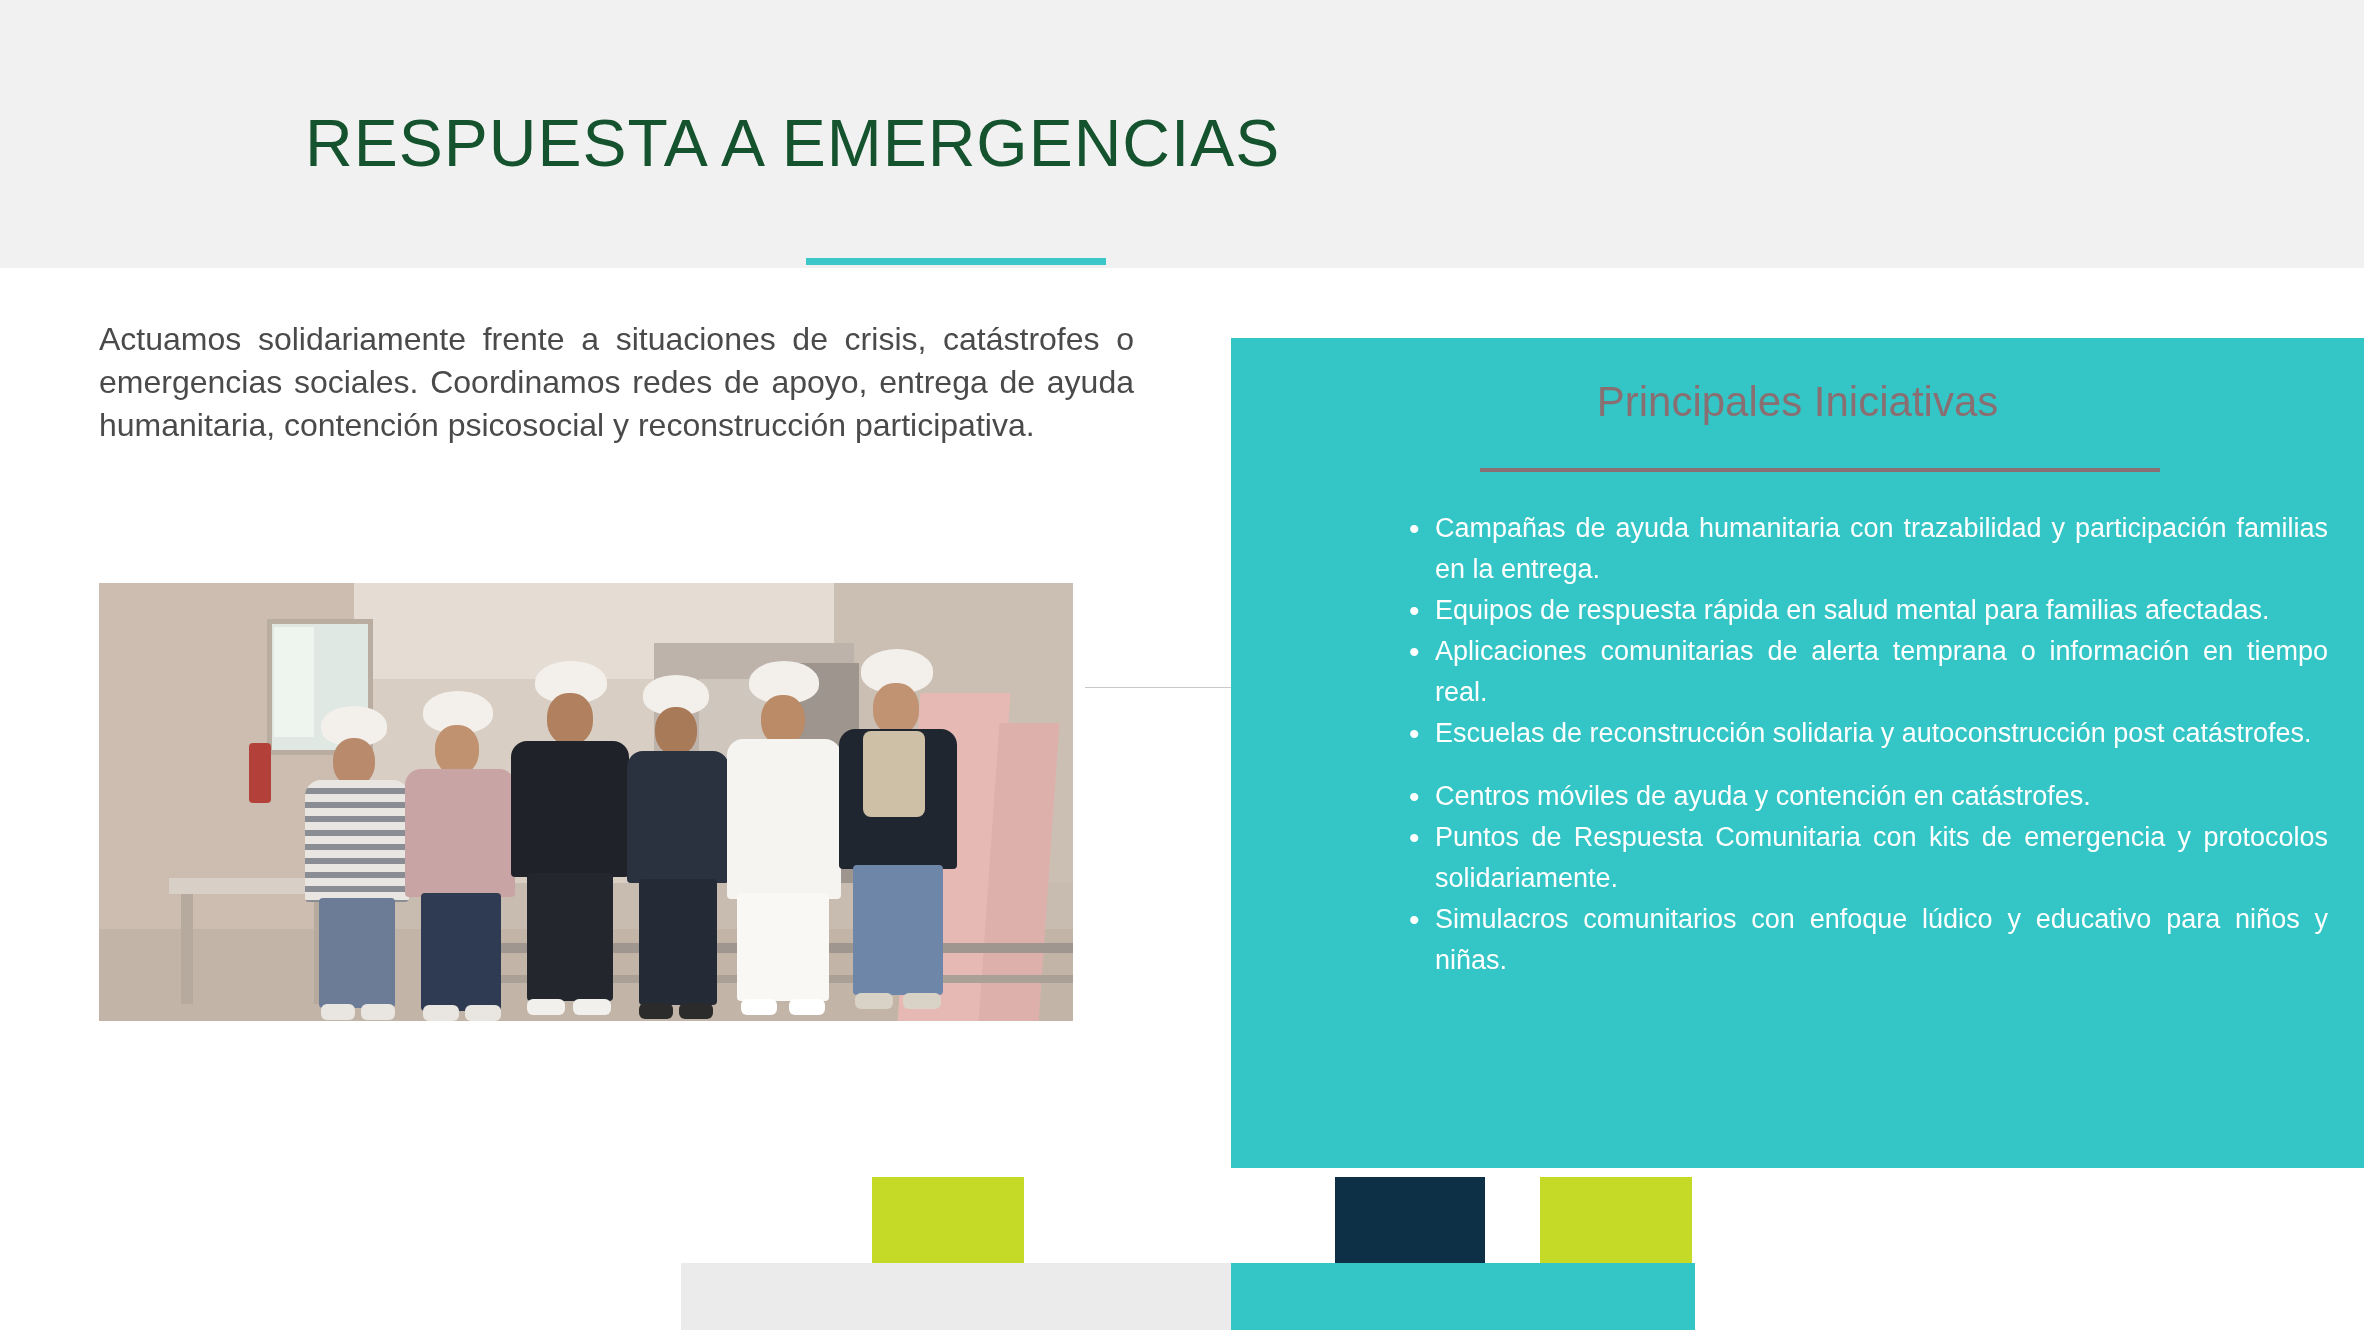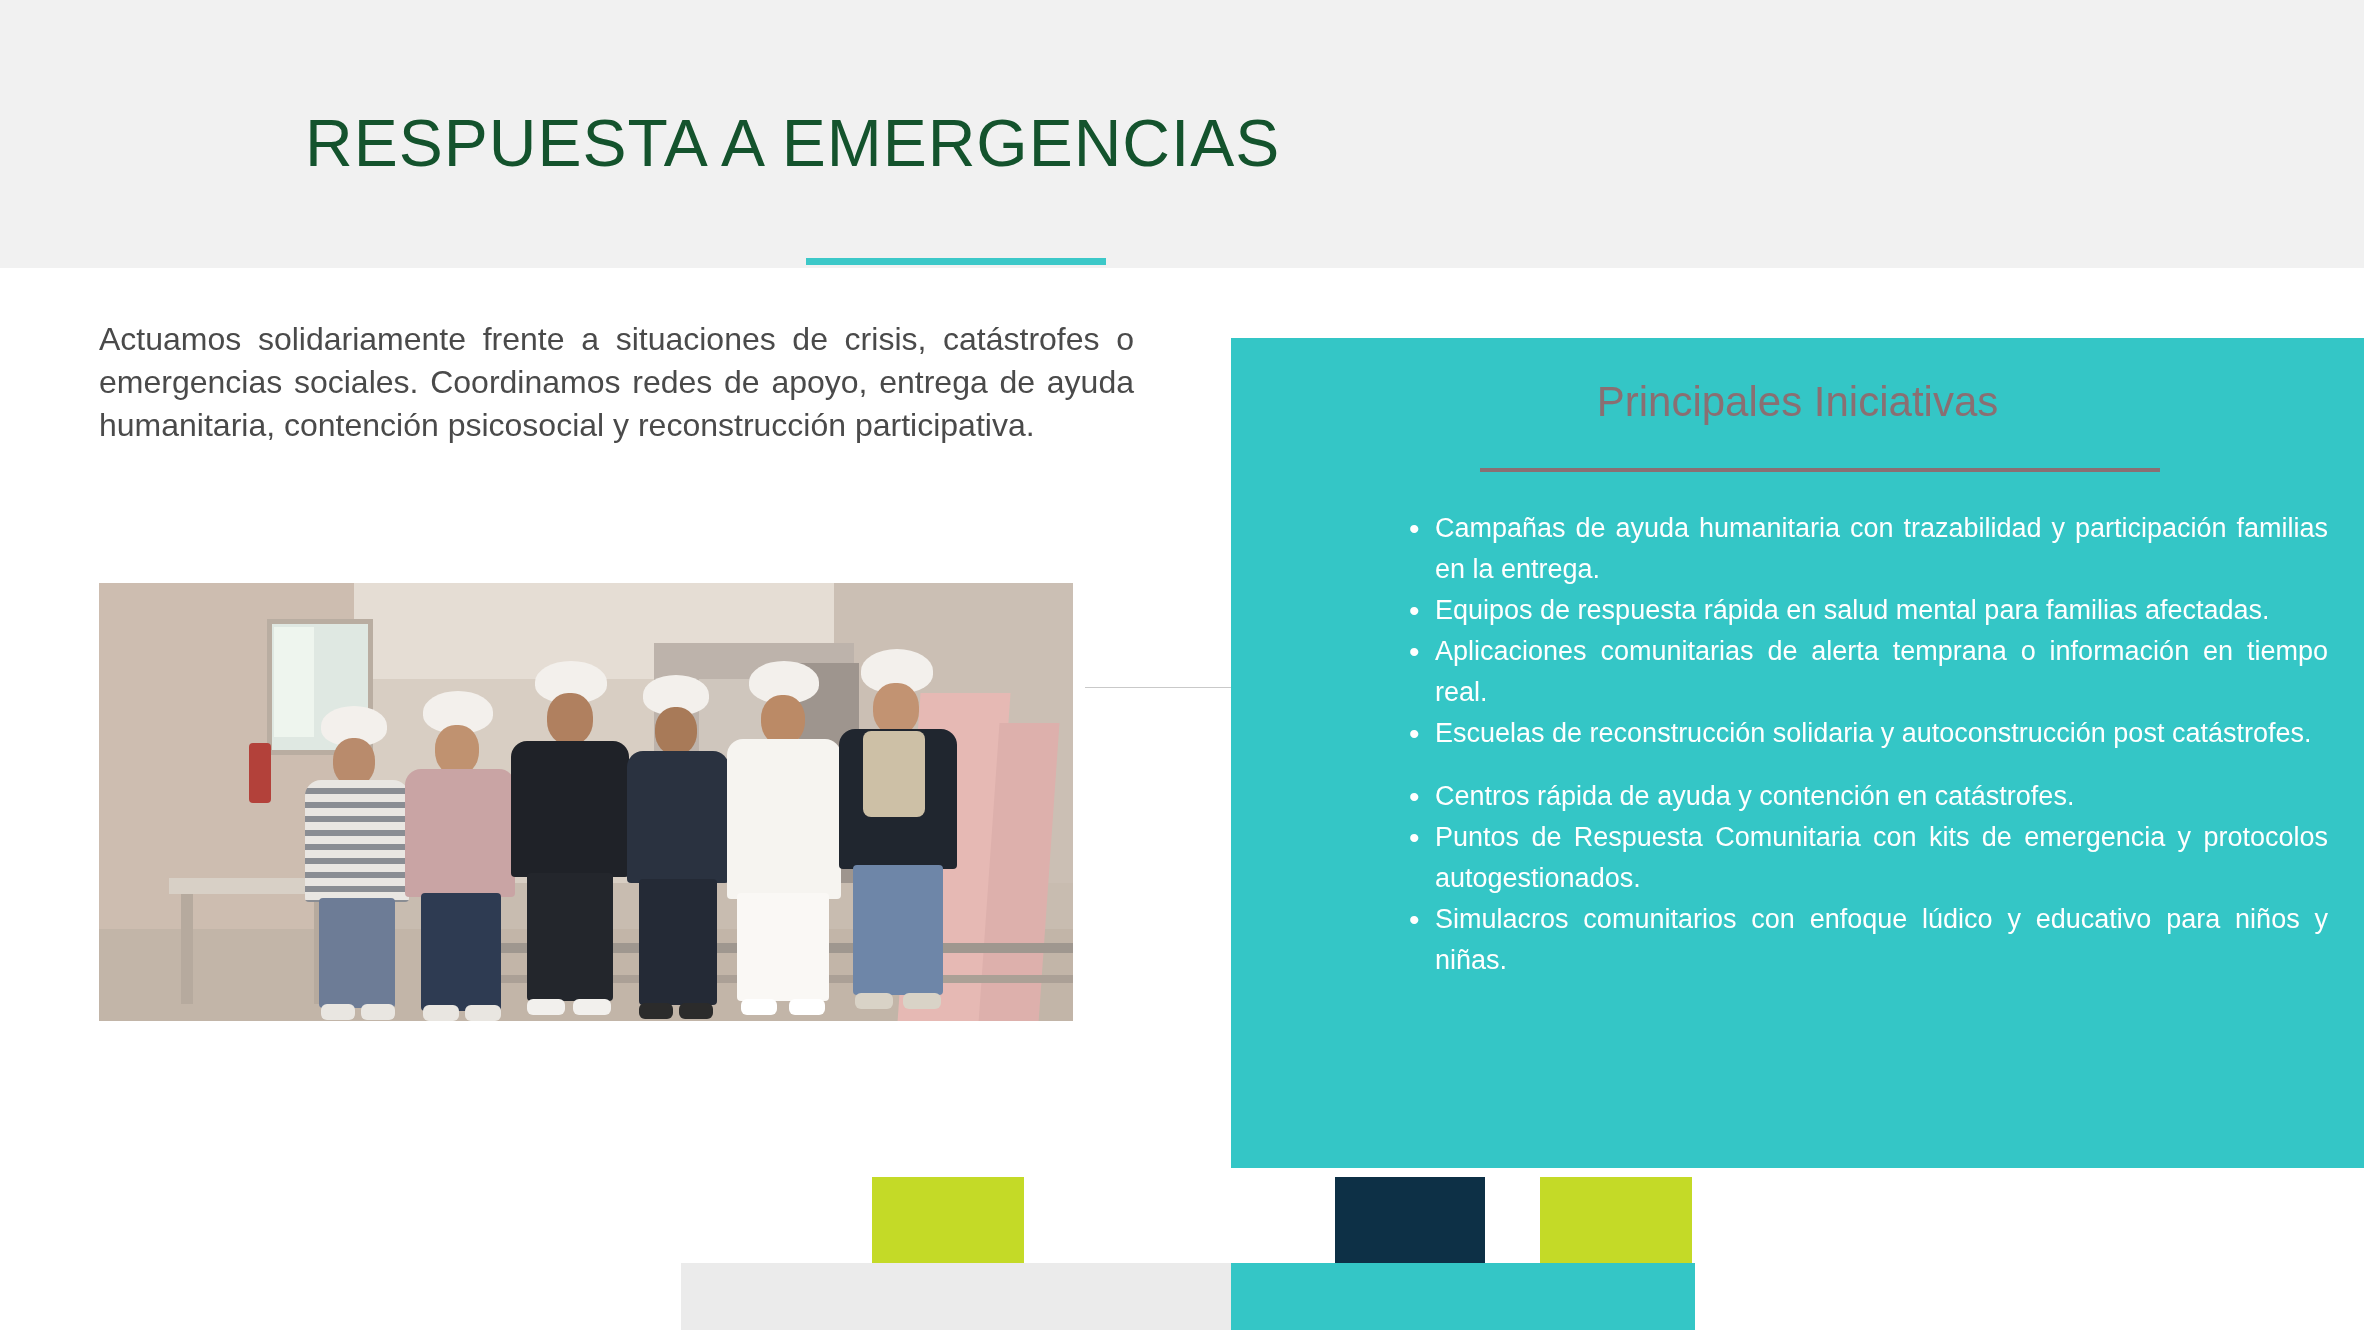--- a/index.html
+++ b/index.html
@@ -274,22 +274,22 @@
 </div>
 
 <div class="teal-panel">
   <div class="panel-title">Principales Iniciativas</div>
   <div class="panel-rule"></div>
   <ul class="bullet-list">
     <li><span>Campañas de ayuda humanitaria con trazabilidad y participación familias en la entrega.</span></li>
     <li><span>Equipos de respuesta rápida en salud mental para familias afectadas.</span></li>
     <li><span>Aplicaciones comunitarias de alerta temprana o información en tiempo real.</span></li>
     <li><span>Escuelas de reconstrucción solidaria y autoconstrucción post catástrofes.</span></li>
-    <li class="group-gap"><span>Centros rápida de ayuda y contención en catástrofes.</span></li>
-    <li><span>Puntos de Respuesta Comunitaria con kits de emergencia y protocolos autogestionados.</span></li>
+    <li class="group-gap"><span>Centros móviles de ayuda y contención en catástrofes.</span></li>
+    <li><span>Puntos de Respuesta Comunitaria con kits de emergencia y protocolos solidariamente.</span></li>
     <li><span>Simulacros comunitarios con enfoque lúdico y educativo para niños y niñas.</span></li>
   </ul>
 </div>
 
 <div class="deco-gray-bar"></div>
 <div class="deco-teal-foot"></div>
 <div class="deco-green-1"></div>
 <div class="deco-navy"></div>
 <div class="deco-green-2"></div>
 

